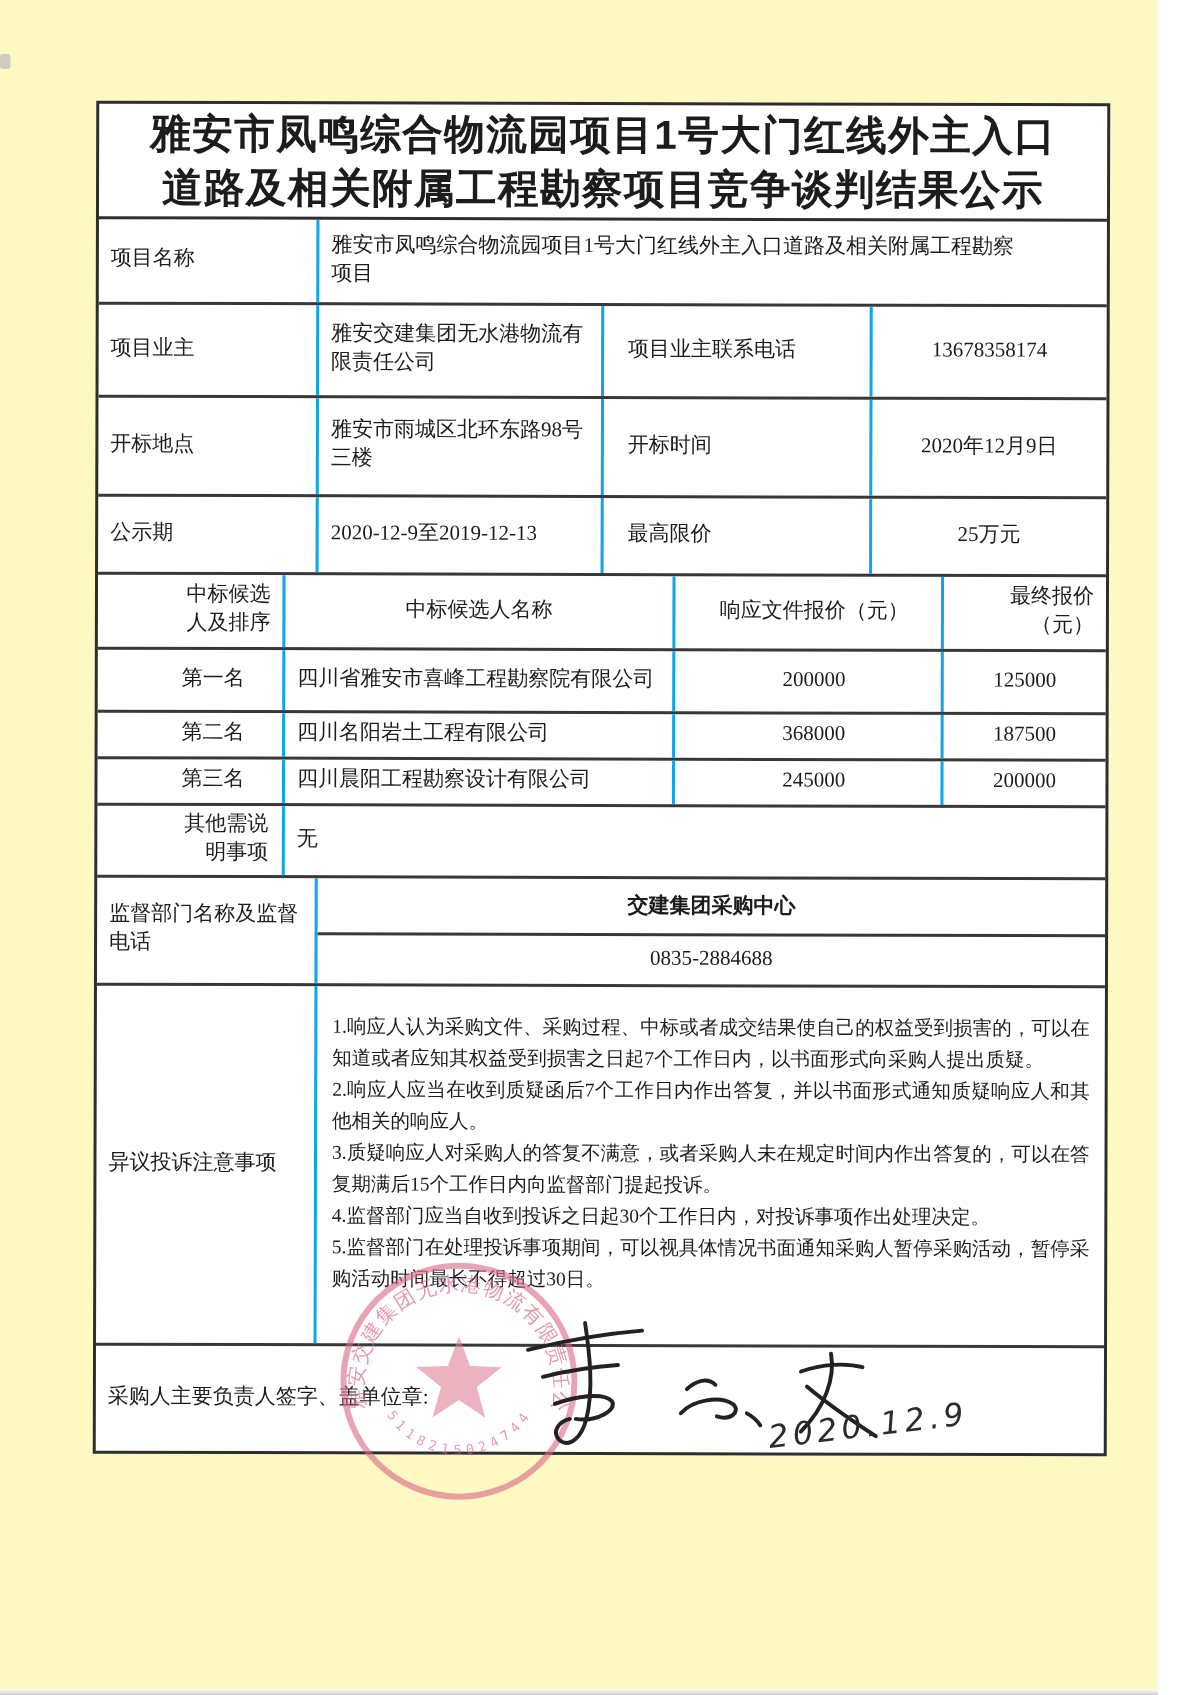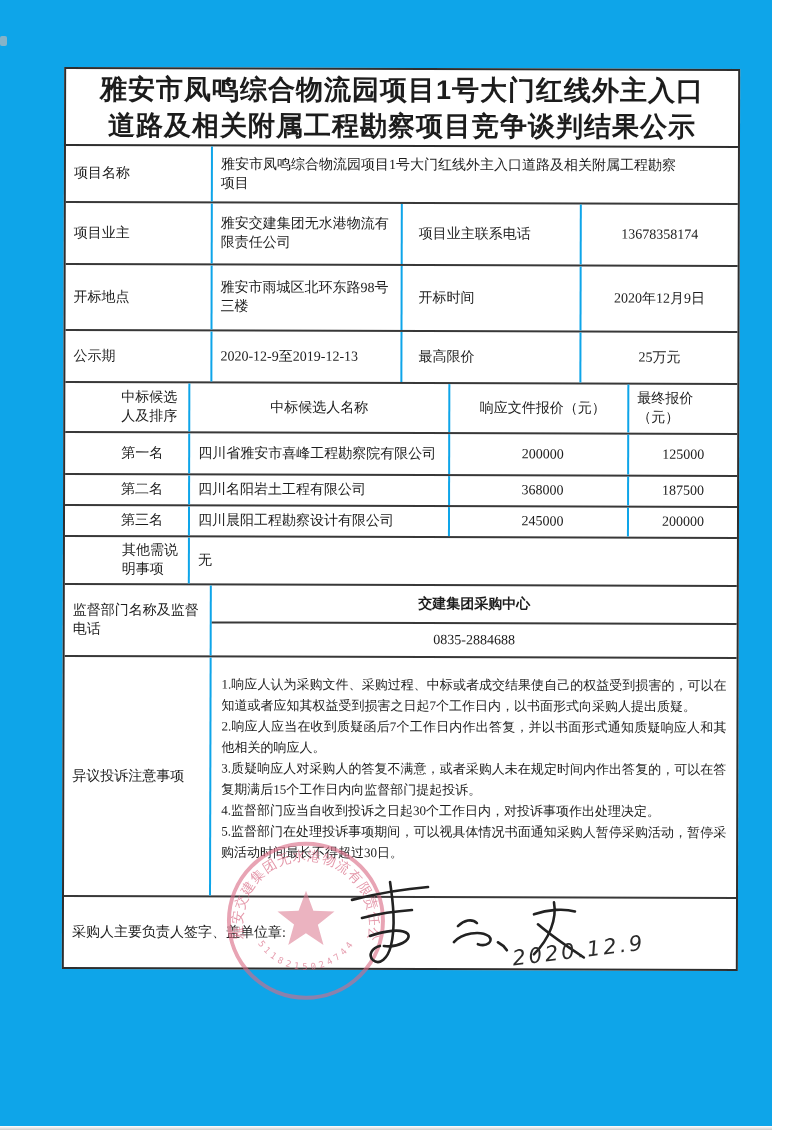--- a/index.html
+++ b/index.html
@@ -1,34 +1,34 @@
 <!DOCTYPE html>
 <html><head>
 <meta charset="utf-8">
 <style>
   html,body{margin:0;padding:0;background:#ffffff;}
   .sheet{
-    position:relative;width:772px;height:1130px;background:#0ea5e9;overflow:hidden;
+    position:relative;width:772px;height:1130px;background:#fef9c3;overflow:hidden;
     font-family:"Liberation Serif","DejaVu Serif",serif;color:#1c1c1c;
   }
   
   .edge-smudge{position:absolute;left:0;top:36px;width:7px;height:10px;background:#b9b9b9;border-radius:2px;opacity:.7;}
   .bottom-band{position:absolute;left:0;bottom:0;width:100%;height:4px;background:linear-gradient(#fff,#cfcfcf);}
   
   .doc-table{
     position:absolute;left:63px;top:68px;width:676px;height:902px;
     border:2px solid #2e2e2e;box-sizing:border-box;transform:rotate(0.15deg);
     background:#fff;
   }
   .trow{display:flex;box-sizing:border-box;border-bottom:2px solid #383838;}
   .trow:last-child{border-bottom:none;}
   .cell{box-sizing:border-box;display:flex;align-items:center;padding:3px 8px;
         font-size:14px;line-height:1.35;}
   .cell.div{border-right:2px solid #0ea5e9;}
-  .c-center{justify-content:center;text-align:left;}
+  .c-center{justify-content:center;text-align:right;}
   .title-block{
     height:77px;display:flex;flex-direction:column;justify-content:center;align-items:center;
     border-bottom:2px solid #2e2e2e;box-sizing:border-box;
     font-family:"Liberation Sans","DejaVu Sans",sans-serif;font-weight:900;
     font-size:27px;line-height:36px;letter-spacing:1px;text-align:center;
   }
   .w-label{width:147px;}
   .n-label{width:77px;margin-left:48px;}
   .col2{width:190px;}
   .col2n{width:260px;}

